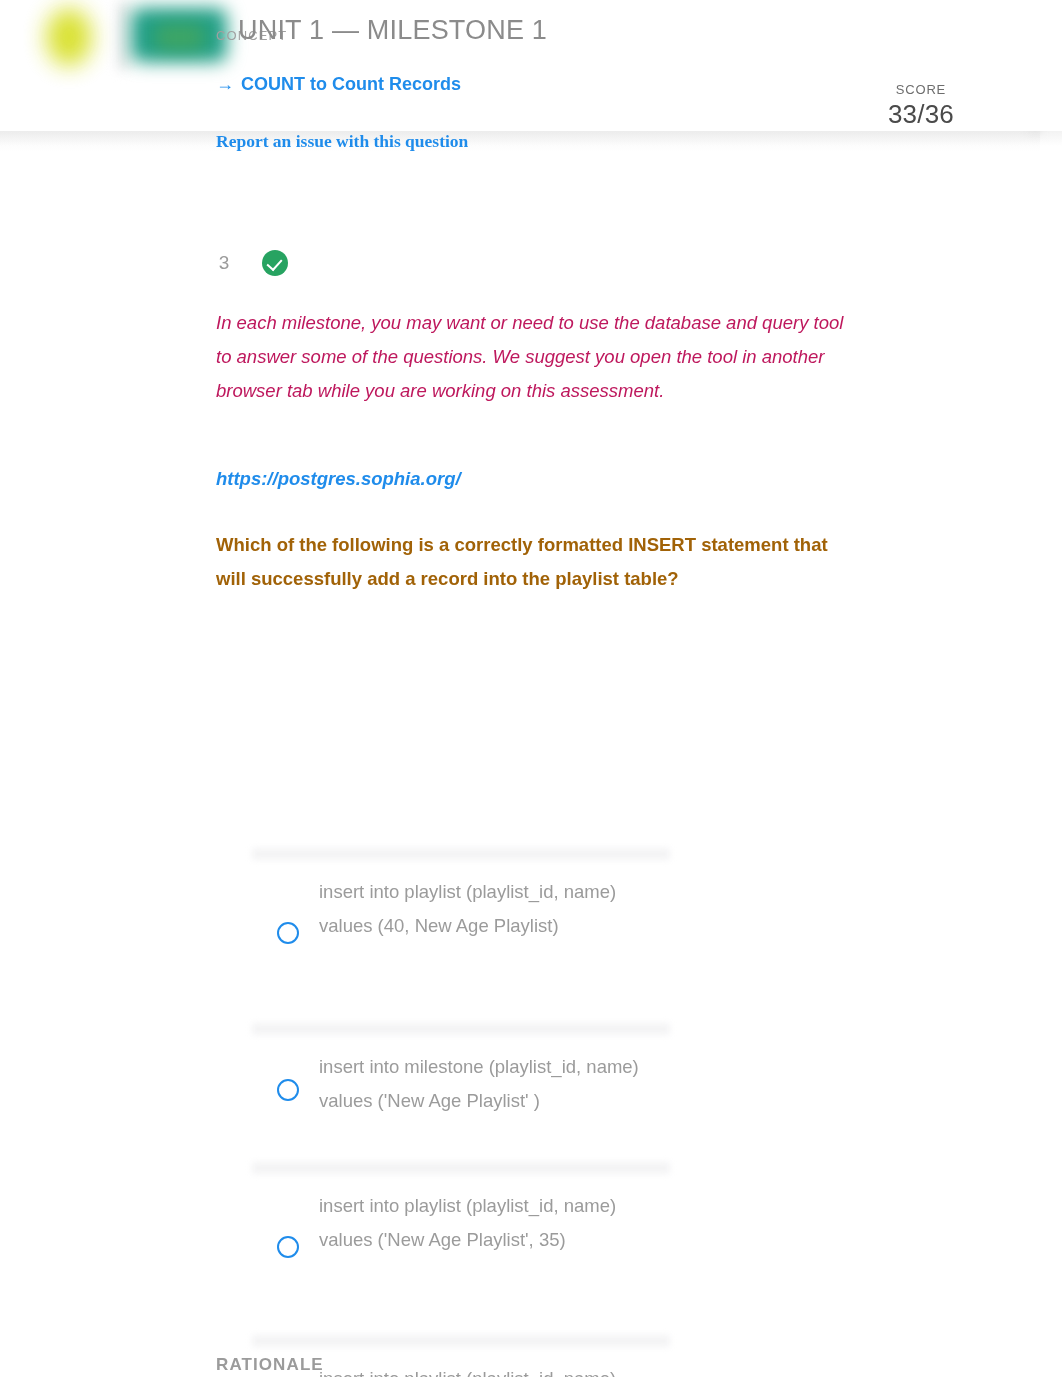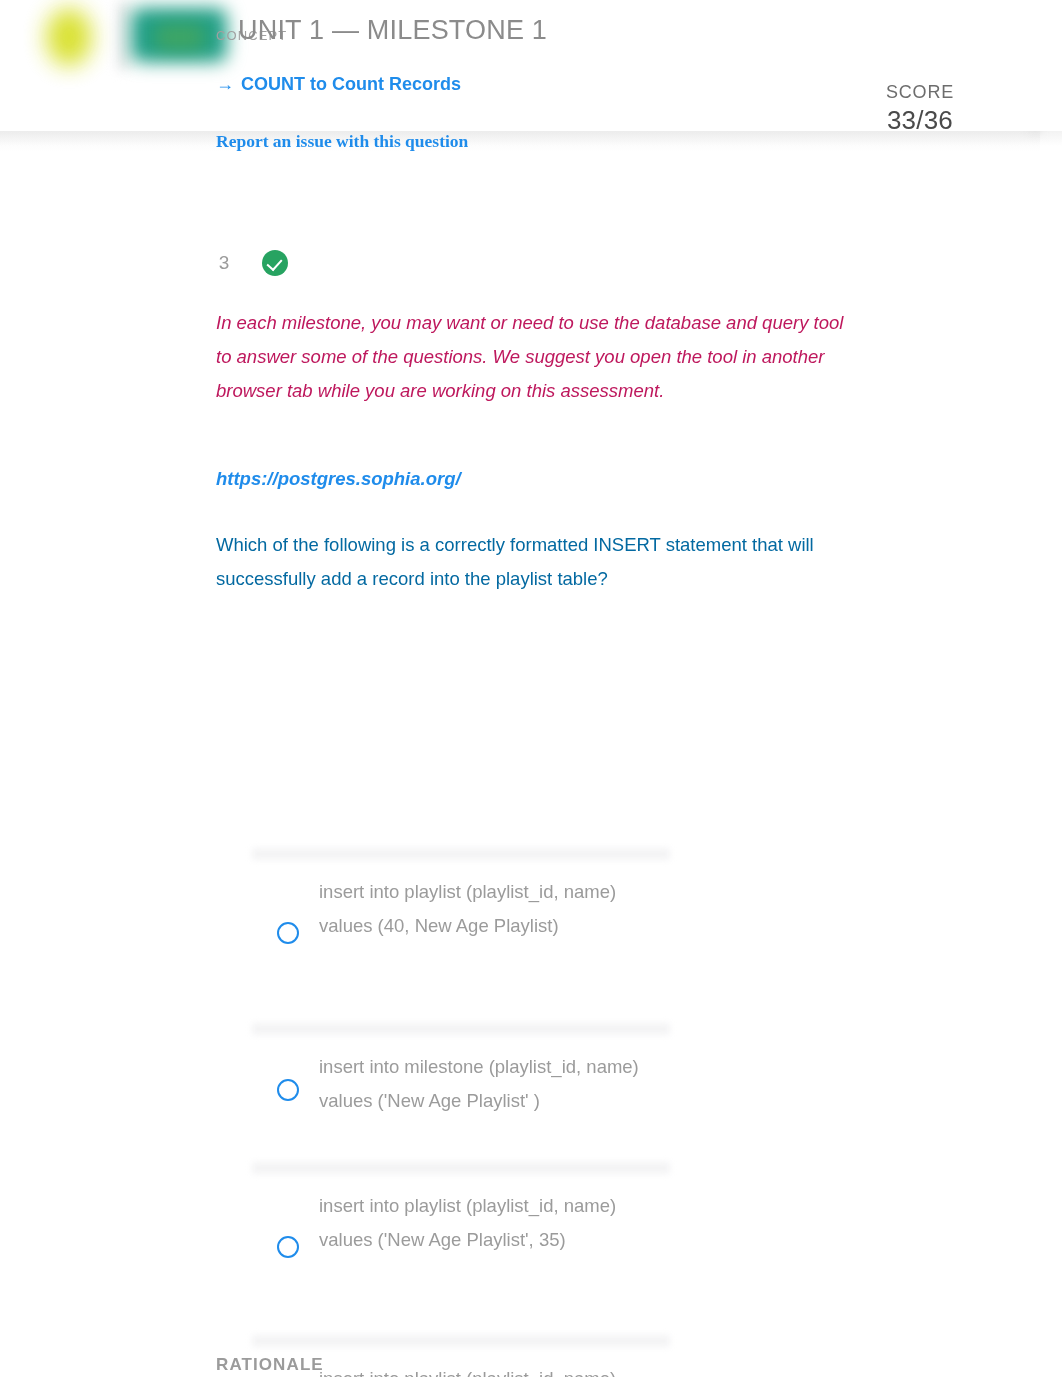--- a/index.html
+++ b/index.html
@@ -111,21 +111,21 @@
   }
   #concept-link .arrow { margin-right: 7px; font-weight: 400; }
 
   #score-block {
     position: absolute;
     right: 108px; top: 82px;
     text-align: center;
     z-index: 45;
   }
   #score-label {
-    font-size: 18px;
+    font-size: 13px;
     letter-spacing: .8px;
     color: #6d6d6d;
     font-weight: 400;
   }
   #score-value {
     font-size: 26px;
     color: #4a4a4a;
     font-weight: 400;
     margin-top: 2px;
     letter-spacing: .2px;
@@ -227,22 +227,22 @@
     font-size: 18.5px;
     font-style: italic;
     font-weight: 700;
     color: #1f8ceb;
     text-decoration: none;
     cursor: pointer;
     text-align: center;
   }
   #question-text {
     top: 348px;
-    font-weight: 400;
-    color: #0369a1;
+    font-weight: 700;
+    color: #a16207;
   }
 
   
   #options {
     position: absolute;
     left: 0; top: 480px;
     width: 1062px;
   }
   .option {
     position: relative;

